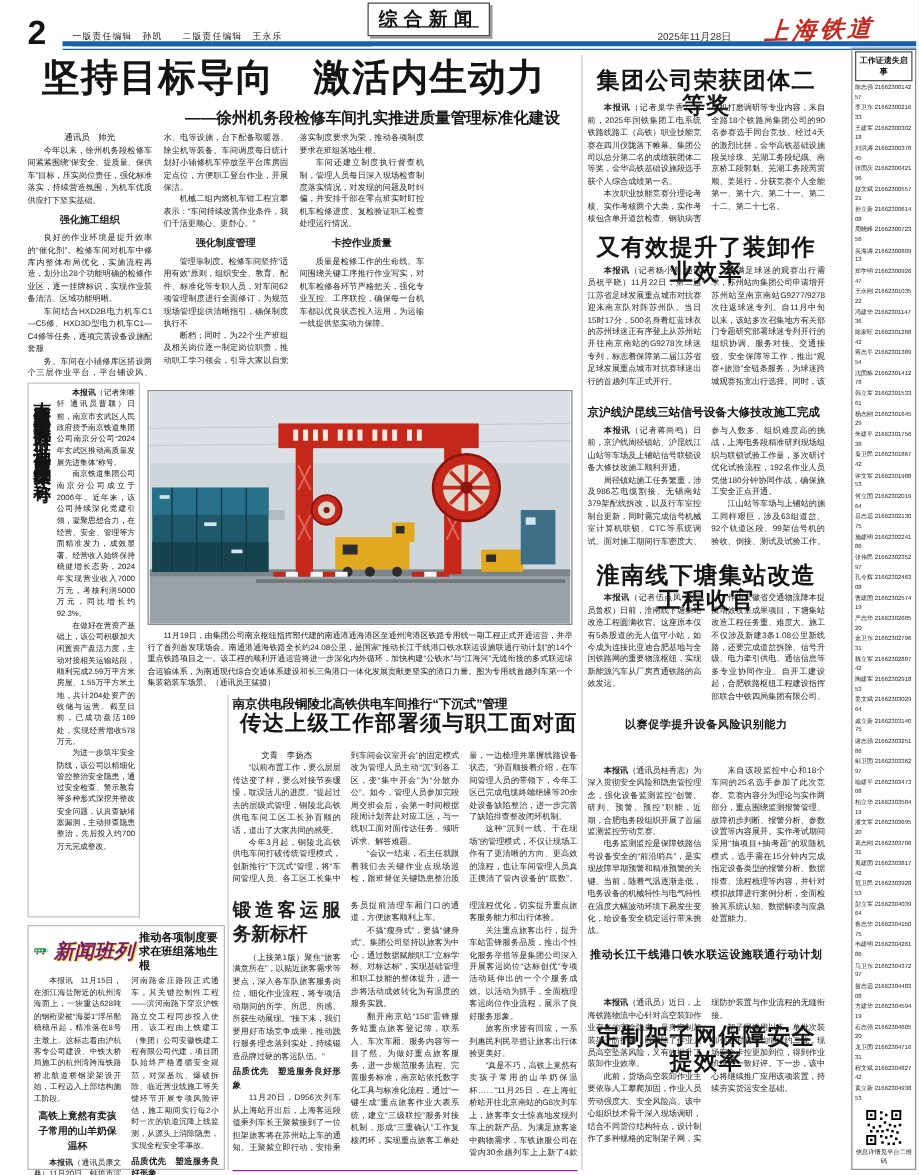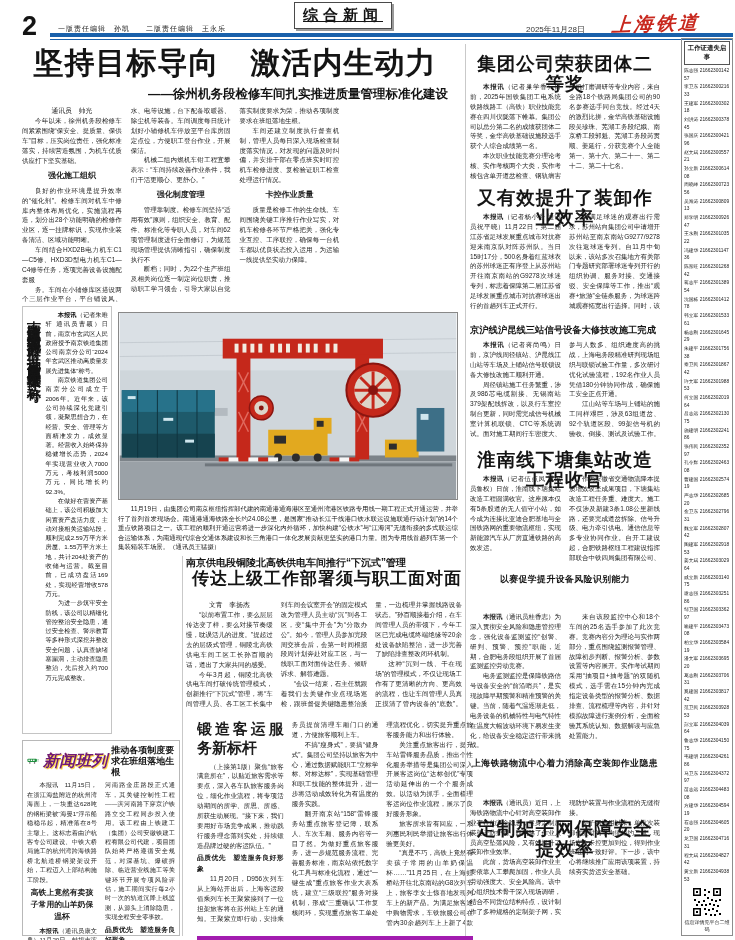--- a/index.html
+++ b/index.html
@@ -188,21 +188,21 @@
   <div class="abs kicker-left" style="left:186px;top:556px;width:276px;">南京供电段铜陵北高铁供电车间推行“下沉式”管理</div>
   <div class="abs" style="left:186px;top:567px;width:276px;font-size:17px;font-weight:bold;text-align:right;letter-spacing:1px;">传达上级工作部署须与职工面对面</div>
   <div class="abs bt cols3" style="left:186px;top:600px;width:276px;height:116px;">
     <p class="byline">文青　李扬杰</p>
     <p>“以前布置工作，要么层层传达变了样，要么对接节奏缓慢，耽误活儿的进度。”提起过去的层级式管理，铜陵北高铁供电车间工区工长孙百顺的话，道出了大家共同的感受。</p>
     <p>今年3月起，铜陵北高铁供电车间打破传统管理模式，创新推行“下沉式”管理，将“车间管理人员、各工区工长集中到车间会议室开会”的固定模式改为管理人员主动“沉”到各工区，变“集中开会”为“分散办公”。如今，管理人员参加完段周交班会后，会第一时间根据段周计划奔赴对应工区，与一线职工面对面传达任务、倾听诉求、解答难题。</p>
     <p>“会议一结束，石主任就跟着我们去关键作业点现场巡检，跟班督促关键隐患整治质量，一边梳理并掌握线路设备状态。”孙百顺接着介绍，在车间管理人员的带领下，今年工区已完成电缆终端绝缘等20余处设备缺陷整治，进一步完善了缺陷排查整改闭环机制。</p>
     <p>这种“沉到一线、干在现场”的管理模式，不仅让现场工作有了更清晰的方向、更高效的流程，也让车间管理人员真正摸清了管内设备的“底数”。截至目前，该车间专业管理人员已累计参与工区巡视、天窗作业201次，协助整治安全隐患42处。</p>
   </div>
 
-  <div class="abs bt cols3" style="left:197px;top:720px;width:276px;height:216px;border-bottom:5px solid #a21caf;">
+  <div class="abs bt cols3" style="left:186px;top:720px;width:276px;height:216px;border-bottom:1px solid #a21caf;">
     <div class="dz-head">锻造客运服务新标杆</div>
     <p>（上接第1版）聚焦“旅客满意所在”，以贴近旅客需求等要点，深入各车队旅客服务岗位，细化作业流程，将专项活动期间的所学、所思、所感、所获生动展现。“接下来，我们要用好市场竞争成果，推动践行服务理念落到实处，持续锻造品牌过硬的客运队伍。”</p>
     <div class="subhead">品质优先　塑造服务良好形象</div>
     <p>11月20日，D956次列车从上海站开出后，上海客运段值乘列车长王聚紫接到了一位担架旅客将在苏州站上车的通知。王聚紫立即行动，安排乘务员提前清理车厢门口的通道，方便旅客顺利上车。</p>
     <p>不搞“瘦身式”，要搞“健身式”。集团公司坚持以旅客为中心，通过数据赋能职工“立标学标、对标达标”，实现基础管理和职工技能的整体提升，进一步将活动成效转化为有温度的服务实践。</p>
     <p>翻开南京站“158”雷锋服务站重点旅客登记簿，联系人、车次车厢、服务内容等一目了然。为做好重点旅客服务，进一步规范服务流程、完善服务标准，南京站依托数字化工具与标准化流程，通过“一键生成”重点旅客作业大表系统，建立“三级联控”服务对接机制，形成“三重确认”工作复核闭环，实现重点旅客工单处理流程优化，切实提升重点旅客服务能力和出行体验。</p>
     <p>关注重点旅客出行，提升车站雷锋服务品质，推出个性化服务举措等是集团公司深入开展客运岗位“达标创优”专项活动延伸出的一个个服务成效。以活动为抓手，全面梳理客运岗位作业流程，展示了良好服务形象。</p>
     <p>旅客所求皆有回应，一系列惠民利民举措让旅客出行体验更美好。</p>
     <p>“真是不巧，高铁上竟然有卖孩子常用的山羊奶保温杯……”11月25日，在上海虹桥站开往北京南站的G8次列车上，旅客李女士惊喜地发现列车上的新产品。为满足旅客途中购物需求，车铁旅服公司在管内30余趟列车上上新了4款中欧班列进口商品进行试销。此外，该公司还在保证经典畅销餐食供应的同时，优化各热链餐食及快餐制品结构，增加轻食套餐、咖啡、时令水果等热销产品供应量，让旅客乐享“一路好饭”。</p>
   </div>
@@ -269,21 +269,21 @@
 
   <div class="abs kicker" style="left:470px;top:574px;width:190px;">以赛促学提升设备风险识别能力</div>
   <div class="abs bt cols2" style="left:470px;top:612px;width:190px;height:142px;">
     <p><b class="tag">本报讯</b><span>（通讯员桂香志）为深入贯彻安全风险和隐患管控理念，强化设备监测监控“创警、研判、预警、预控”职能，近期，合肥电务段组织开展了首届监测监控劳动竞赛。</span></p>
     <div>
         <p>电务监测监控是保障铁路信号设备安全的“前沿哨兵”，是实现故障早期预警和精准预警的关键。当前，随着气温逐渐走低，电务设备的机械特性与电气特性在温度大幅波动环境下易发生变化，给设备安全稳定运行带来挑战。</p>
         <p>来自该段监控中心和18个车间的25名选手参加了此次竞赛。竞赛内容分为理论与实作两部分，重点围绕监测报警管理、故障初步判断、报警分析、参数设置等内容展开。实作考试期间采用“抽项目+抽考题”的双随机模式，选手需在15分钟内完成指定设备类型的报警分析、数据排查、流程梳理等内容，并针对模拟故障进行案例分析，全面检验其系统认知、数据解读与应急处置能力。</p>
       </div>
   </div>
 
-  <div class="abs kicker" style="left:470px;top:758px;width:190px;">上海铁路物流中心着力消除高空装卸作业隐患</div>
+  <div class="abs kicker" style="left:470px;top:758px;width:190px;">推动长江干线港口铁水联运设施联通行动计划</div>
   <div class="abs h-lg" style="left:470px;top:771px;width:190px;margin-top:48px;">定制架子网保障安全提效率</div>
   <div class="abs bt cols2" style="left:470px;top:798px;width:190px;height:136px;">
     <p><b class="tag">本报讯</b><span>（通讯员）近日，上海铁路物流中心针对高空装卸作业存在的安全隐患，量身定制加装架子防护网，既消除了作业人员高空坠落风险，又有效提升了装卸作业效率。</span></p>
     <div>
         <p>此前，货场高空装卸作业主要依靠人工攀爬加固，作业人员劳动强度大、安全风险高。该中心组织技术骨干深入现场调研，结合不同货位结构特点，设计制作了多种规格的定制架子网，实现防护装置与作业流程的无缝衔接。</p>
         <p>架子网投用以来，单批次装卸作业时间平均缩短约二成，现场安全卡控更加到位，得到作业班组的一致好评。下一步，该中心将继续推广应用该项装置，持续夯实货运安全基础。</p>
       </div>
   </div>
 
   <div class="abs sidebar" style="left:681px;top:38px;width:52px;height:898px;">

